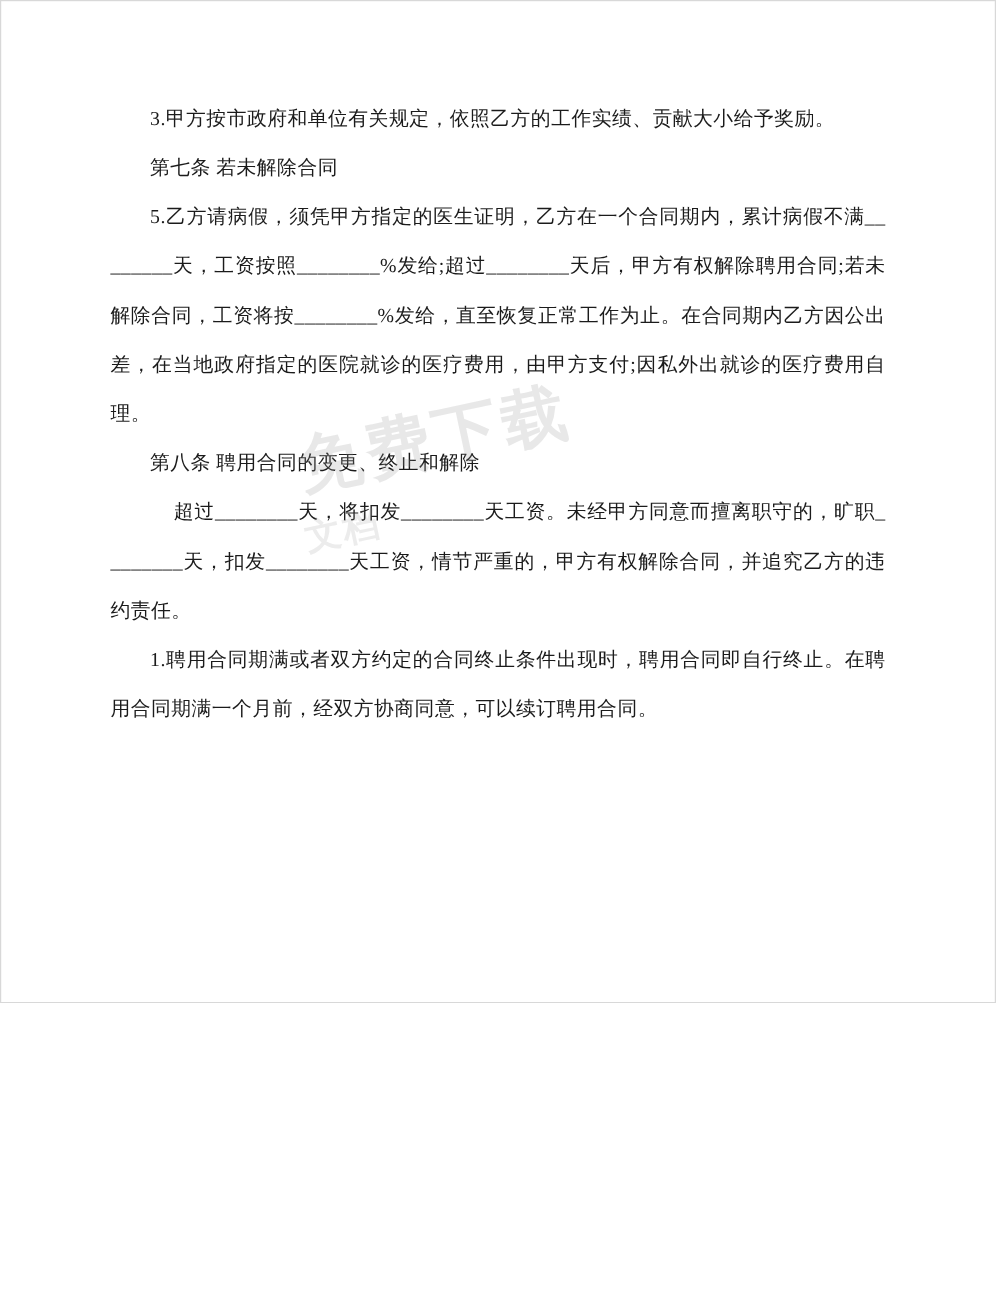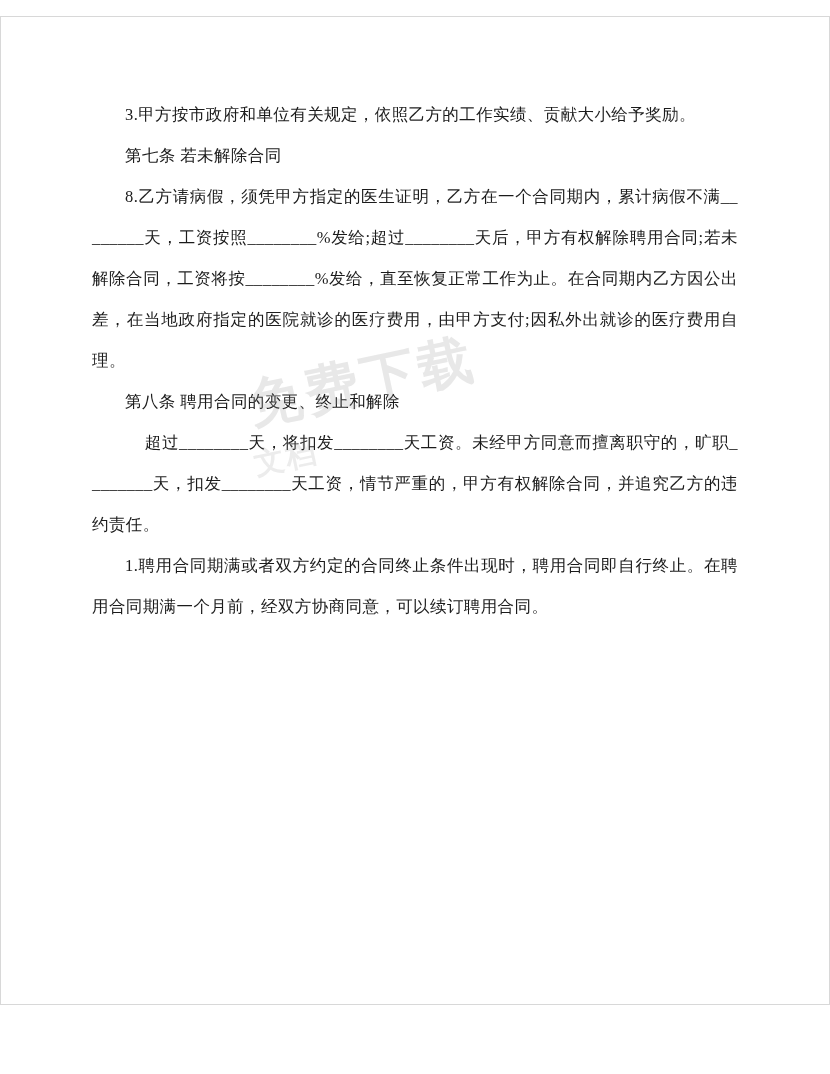--- a/index.html
+++ b/index.html
@@ -6,22 +6,22 @@
     margin: 0;
     padding: 0;
     background: #ffffff;
   }
   body {
     font-family: "Liberation Serif", "DejaVu Serif", serif;
   }
   .page {
     position: relative;
     width: 830px;
-    height: 989px;
-    margin: 16px auto;
+    height: 836px;
+    margin: 0 auto;
     background: #ffffff;
     box-sizing: border-box;
     overflow: hidden;
   }
   .page-border {
     position: absolute;
     inset: 0;
     border: 1px solid #d8d8d8;
     pointer-events: none;
   }
@@ -86,21 +86,21 @@
 </style>
 </head>
 <body>
 
 <div class="page">
   <div class="page-border"></div>
 
   <div class="doc-body">
     <p class="para indent">3.甲方按市政府和单位有关规定，依照乙方的工作实绩、贡献大小给予奖励。</p>
     <p class="para indent">第七条 若未解除合同</p>
-    <p class="para indent">8.乙方请病假，须凭甲方指定的医生证明，乙方在一个合同期内，累计病假不满________天，工资按照________%发给;超过________天后，甲方有权解除聘用合同;若未解除合同，工资将按________%发给，直至恢复正常工作为止。在合同期内乙方因公出差，在当地政府指定的医院就诊的医疗费用，由甲方支付;因私外出就诊的医疗费用自理。</p>
+    <p class="para indent">5.乙方请病假，须凭甲方指定的医生证明，乙方在一个合同期内，累计病假不满________天，工资按照________%发给;超过________天后，甲方有权解除聘用合同;若未解除合同，工资将按________%发给，直至恢复正常工作为止。在合同期内乙方因公出差，在当地政府指定的医院就诊的医疗费用，由甲方支付;因私外出就诊的医疗费用自理。</p>
     <p class="para indent">第八条 聘用合同的变更、终止和解除</p>
     <p class="para indent2">超过________天，将扣发________天工资。未经甲方同意而擅离职守的，旷职________天，扣发________天工资，情节严重的，甲方有权解除合同，并追究乙方的违约责任。</p>
     <p class="para indent">1.聘用合同期满或者双方约定的合同终止条件出现时，聘用合同即自行终止。在聘用合同期满一个月前，经双方协商同意，可以续订聘用合同。</p>
   </div>
 
   <div class="watermark">
     <div class="wm-text">免费下载</div>
     <div class="wm-sub">文档</div>
   </div>
 </div>

